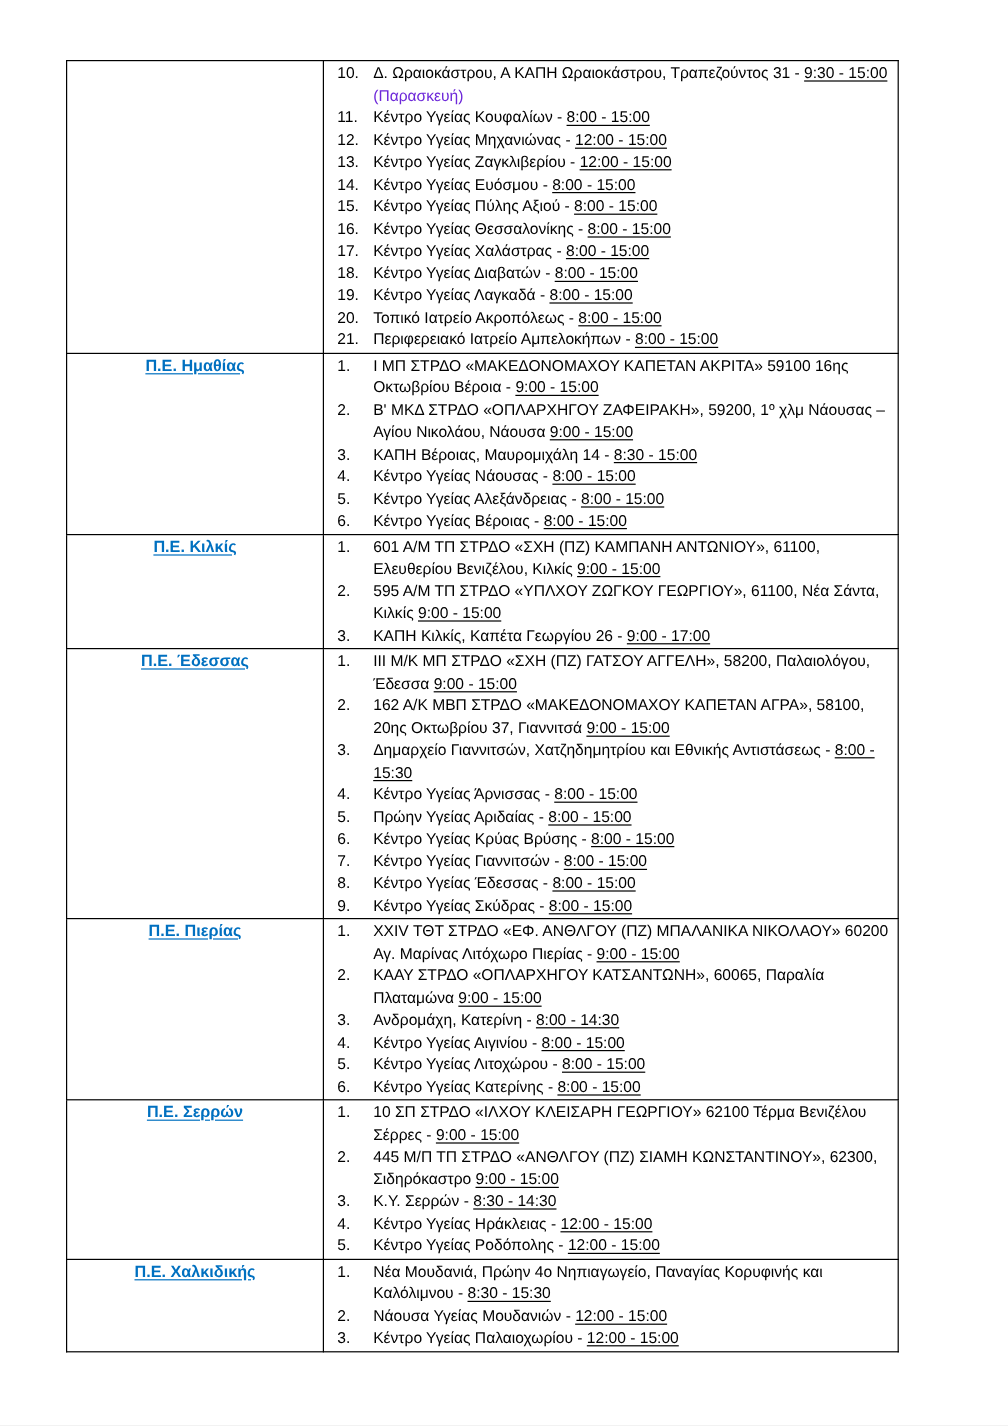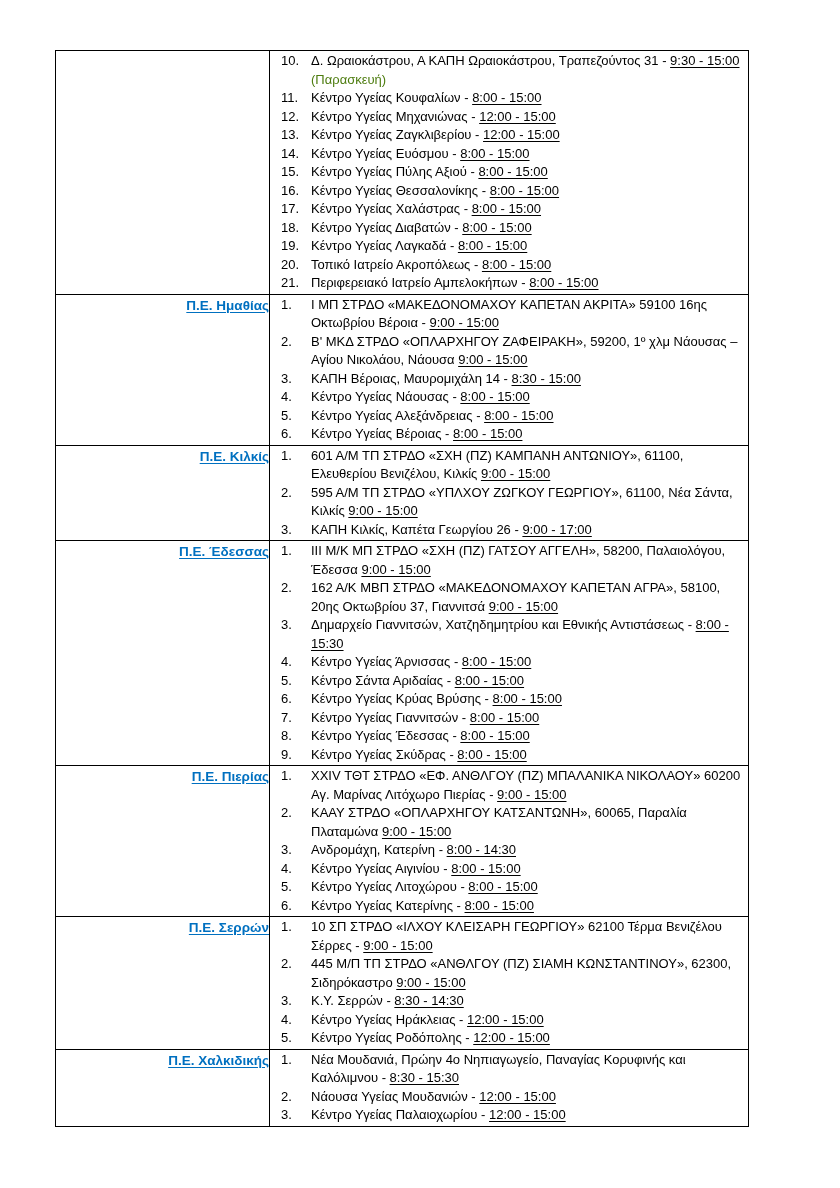--- a/index.html
+++ b/index.html
@@ -16,21 +16,21 @@
     border-collapse:collapse;table-layout:fixed;
   }
   table.sched td{
     border:1.5px solid #000000;
     vertical-align:top;
     padding:1px 0;
   }
   td.region-cell{
     width:213px;
     vertical-align:middle;
-    text-align:right;
+    text-align:center;
   }
   .region{
     color:#0070C0;
     font-weight:bold;
     font-size:13.5px;
     text-decoration:underline;
     text-underline-offset:2px;
   }
   td.entries-cell{
     padding:2px 4px 2px 0;
@@ -48,21 +48,21 @@
   .content{
     flex:1;
     padding-right:4px;
   }
   .hours{
     text-decoration:underline;
     text-underline-offset:2px;
   }
   .note{
     display:block;
-    color:#4d7c0f;
+    color:#6d28d9;
   }
 </style>
 </head>
 <body>
 
 <div class="page">
   <table class="sched">
     <tbody>
         <tr>
           <td class="region-cell"></td>
@@ -177,21 +177,21 @@
             <div class="item">
               <span class="num">3.</span>
               <span class="content"><span>Δημαρχείο Γιαννιτσών, Χατζηδημητρίου και Εθνικής Αντιστάσεως - </span><span class="hours">8:00 - 15:30</span></span>
             </div>
             <div class="item">
               <span class="num">4.</span>
               <span class="content"><span>Κέντρο Υγείας Άρνισσας - </span><span class="hours">8:00 - 15:00</span></span>
             </div>
             <div class="item">
               <span class="num">5.</span>
-              <span class="content"><span>Κέντρο Σάντα Αριδαίας - </span><span class="hours">8:00 - 15:00</span></span>
+              <span class="content"><span>Πρώην Υγείας Αριδαίας - </span><span class="hours">8:00 - 15:00</span></span>
             </div>
             <div class="item">
               <span class="num">6.</span>
               <span class="content"><span>Κέντρο Υγείας Κρύας Βρύσης - </span><span class="hours">8:00 - 15:00</span></span>
             </div>
             <div class="item">
               <span class="num">7.</span>
               <span class="content"><span>Κέντρο Υγείας Γιαννιτσών - </span><span class="hours">8:00 - 15:00</span></span>
             </div>
             <div class="item">

